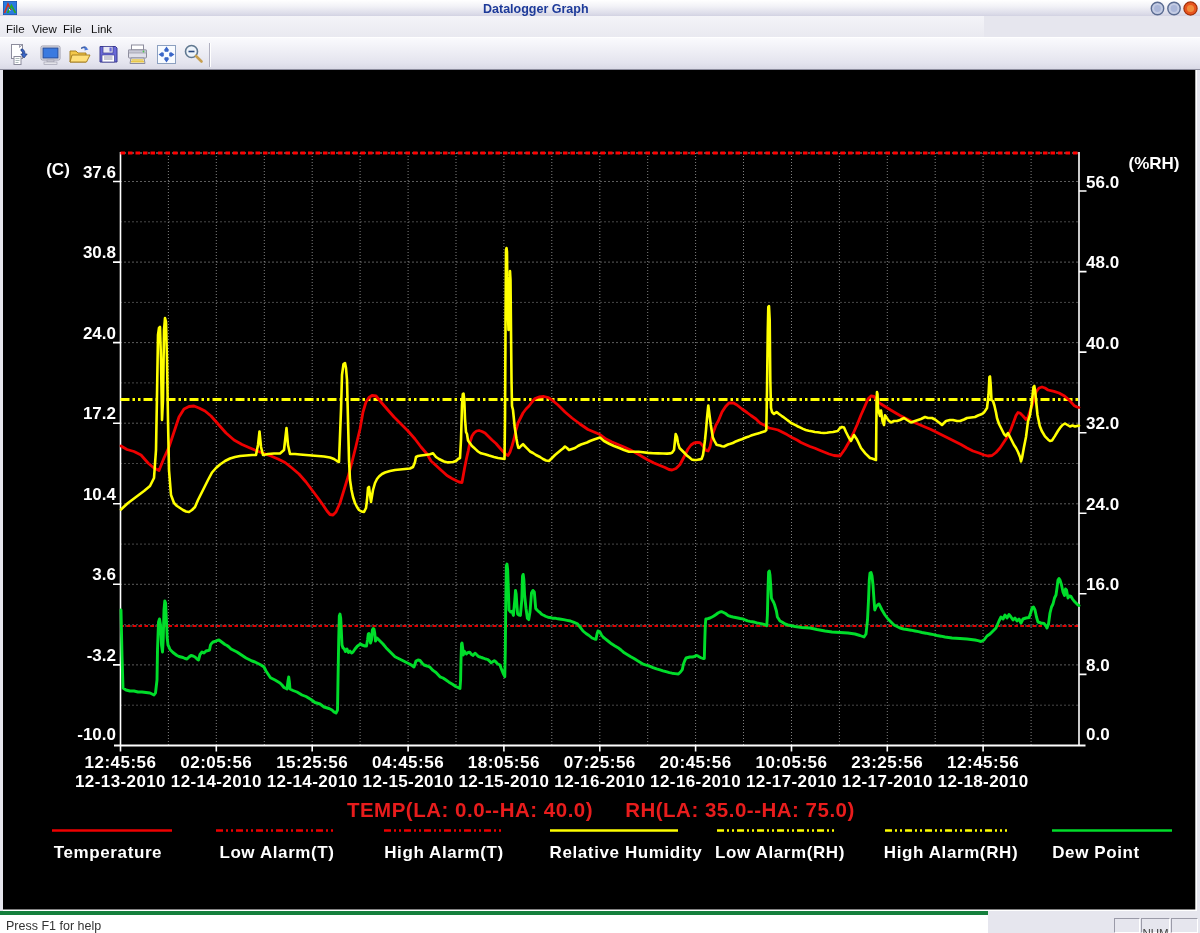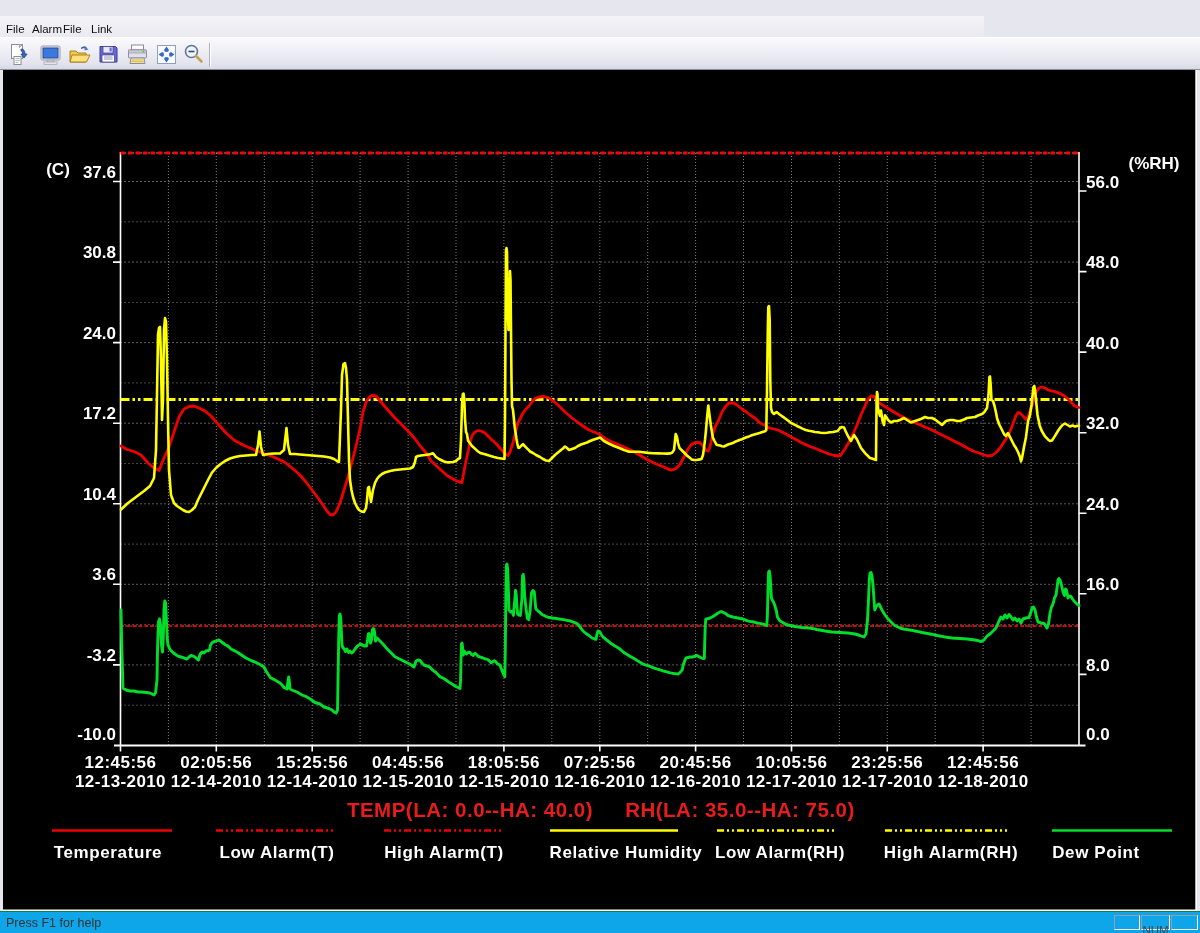--- a/index.html
+++ b/index.html
@@ -7,29 +7,47 @@
 #titlebar { position:absolute; left:0; top:0; width:1200px; height:16px;
   background:linear-gradient(#ffffff,#f2f2f7 40%,#dcdce9 85%,#d2d2e2); }
 #title { position:absolute; left:483px; top:2px; font-size:12.5px; font-weight:bold; color:#1d3a99; }
 #menubar { position:absolute; left:0; top:16px; width:984px; height:21px;
   background:linear-gradient(#f4f4f8,#e9e9f0); color:#111; font-size:11.5px; }
 #menubar span { position:absolute; top:7px; }
 #toolbar { position:absolute; left:0; top:37px; width:1200px; height:33px;
   background:linear-gradient(#fafafd,#e4e4ee 80%,#dadae6); border-top:1px solid #fff; border-bottom:1px solid #8c8c9c; }
 #tsep { position:absolute; left:209px; top:5px; width:2px; height:24px; border-left:1px solid #b0b0c0; border-right:1px solid #ffffff; }
 #chart { position:absolute; left:3px; top:70px; width:1194px; height:841px; background:#000; }
-#statusbar { position:absolute; left:0; top:911px; width:1200px; height:22px; background:#0ea5e9; border-top:1px solid #15803d; }
+#statusbar { position:absolute; left:0; top:911px; width:988px; height:22px; background:#ffffff; border-top:4px solid #15803d; }
 #statusbar .msg { position:absolute; left:6px; top:4px; font-size:12.5px; color:#333; }
 .panel { position:absolute; top:3px; height:15px; border:1px solid; border-color:#9a9aa8 #ffffff #ffffff #9a9aa8; font-size:11.5px; color:#444; text-align:center; }
 </style></head>
 <body>
 <div id="win">
+  <div id="titlebar">
+<svg style="position:absolute;left:3px;top:1px" width="14" height="14" viewBox="0 0 14 14">
+<rect width="14" height="14" fill="#2a7ae0"></rect>
+<rect width="14" height="14" fill="none" stroke="#1a4a9a" stroke-width="1"></rect>
+<path d="M1.5,12 L5,3 L8,9" stroke="#d03020" stroke-width="1.6" fill="none"></path>
+<path d="M4.5,12 L8.5,4.5 L12.5,12" stroke="#28a828" stroke-width="1.6" fill="none"></path>
+<path d="M6.2,8 l1,1.8" stroke="#fff" stroke-width="1" fill="none"></path>
+</svg>
+      <div id="title">Datalogger Graph</div>
+<svg style="position:absolute;left:1147px;top:1px" width="53" height="16" viewBox="0 0 53 16">
+<circle cx="10.5" cy="7.5" r="6.2" fill="#c4cce4" stroke="#5a6b91" stroke-width="1.4"></circle>
+<circle cx="10.5" cy="7.5" r="3.4" fill="#aab6d8"></circle>
+<circle cx="27" cy="7.5" r="6.2" fill="#c4cce4" stroke="#5a6b91" stroke-width="1.4"></circle>
+<circle cx="27" cy="7.5" r="3.4" fill="#aab6d8"></circle>
+<circle cx="43.5" cy="7.5" r="6.6" fill="#e8541e" stroke="#a03008" stroke-width="1.2"></circle>
+<circle cx="43.5" cy="7.5" r="3.6" fill="#f08c3c"></circle>
+</svg>
+    </div>
   <div id="menubar">
     <span style="left:6px">File</span>
-      <span style="left:32px">Alarm</span>
+      <span style="left:32px">View</span>
     <span style="left:63px">File</span>
       <span style="left:91px">Link</span>
   </div>
   <div id="toolbar">
       <svg style="position:absolute;left:9px;top:5px" width="23" height="23" viewBox="0 0 23 23">
 <rect x="2.5" y="1.5" width="11" height="14" fill="#ffffff" stroke="#8c8c9c"></rect>
 <path d="M10.5,1.5 h3 l-3,3 z" fill="#d8dce8" stroke="#8c8c9c" stroke-width="0.8"></path>
 <path d="M12,6 q4,0 4,5 l2.2,0 -3.2,4 -3.2,-4 2.2,0 q0,-3 -2,-3 z" fill="#3a66c8" stroke="#1c3a80" stroke-width="0.7"></path>
 <rect x="5" y="13.5" width="7" height="8" fill="#ffffff" stroke="#8c8c9c"></rect>
 <path d="M6.5,15.5 h4 M6.5,17.5 h4 M6.5,19.5 h3" stroke="#9aa" stroke-width="0.8"></path>

